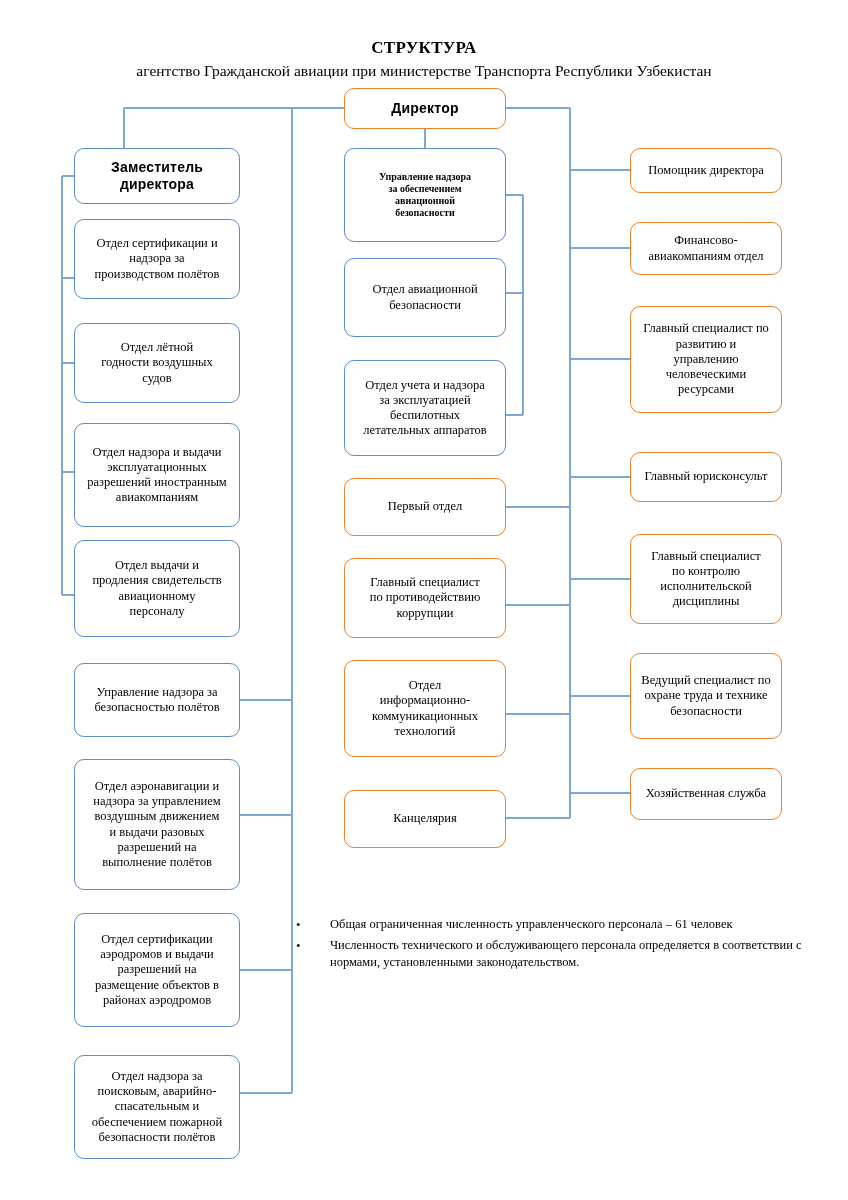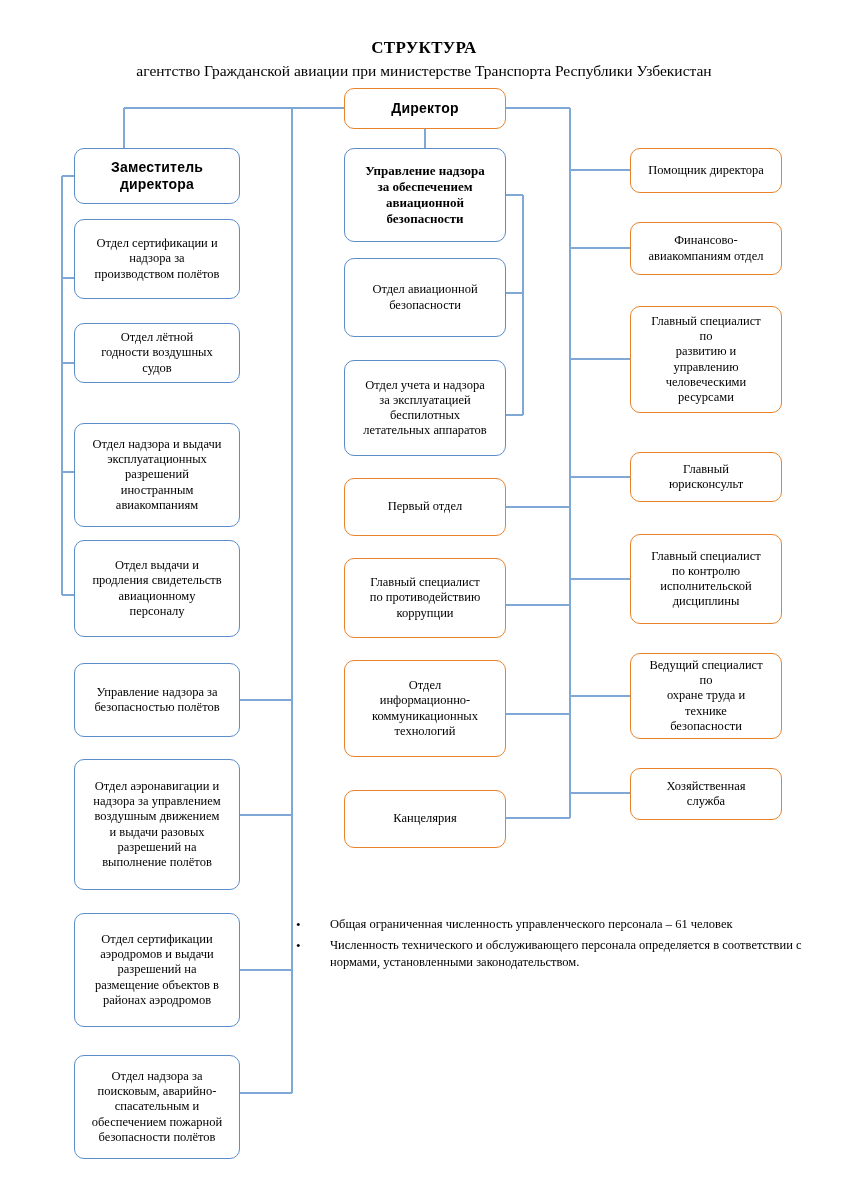--- a/index.html
+++ b/index.html
@@ -56,38 +56,38 @@
   
   .node {
     position: absolute;
     box-sizing: border-box;
     display: flex;
     align-items: center;
     justify-content: center;
     text-align: center;
     border-radius: 10px;
     background: #ffffff;
-    padding: 4px 16px;
+    padding: 4px 8px;
     line-height: 1.22;
     font-size: 12.5px;
     font-family: "Liberation Serif", "DejaVu Serif", serif;
     z-index: 3;
   }
   .node.blue  { border: 1.4px solid #5B8DC8; }
   .node.orange{ border: 1.4px solid #E8832B; }
 
   .node.head {
     font-family: "Liberation Sans", "DejaVu Sans", sans-serif;
     font-weight: bold;
     font-size: 14px;
     letter-spacing: 0.2px;
   }
   .node.bold-serif {
     font-weight: bold;
-    font-size: 13px;
+    font-size: 10px;
   }
 
   .node span { display: block; width: 100%; white-space: pre-line; }
 
   
   #notes {
     position: absolute;
     left: 296px;
     top: 916px;
     width: 520px;
@@ -173,21 +173,21 @@
     <span>Заместитель
 директора</span>
   </div>
 
   <div class="node blue" style="left:74px; top:219px; width:166px; height:80px;">
     <span>Отдел сертификации и
 надзора за
 производством полётов</span>
   </div>
 
-  <div class="node blue" style="left:74px; top:323px; width:166px; height:60px;">
+  <div class="node blue" style="left:74px; top:323px; width:166px; height:80px;">
     <span>Отдел лётной
 годности воздушных
 судов</span>
   </div>
 
   <div class="node blue" style="left:74px; top:423px; width:166px; height:104px;">
     <span>Отдел надзора и выдачи
 эксплуатационных
 разрешений иностранным
 авиакомпаниям</span>

